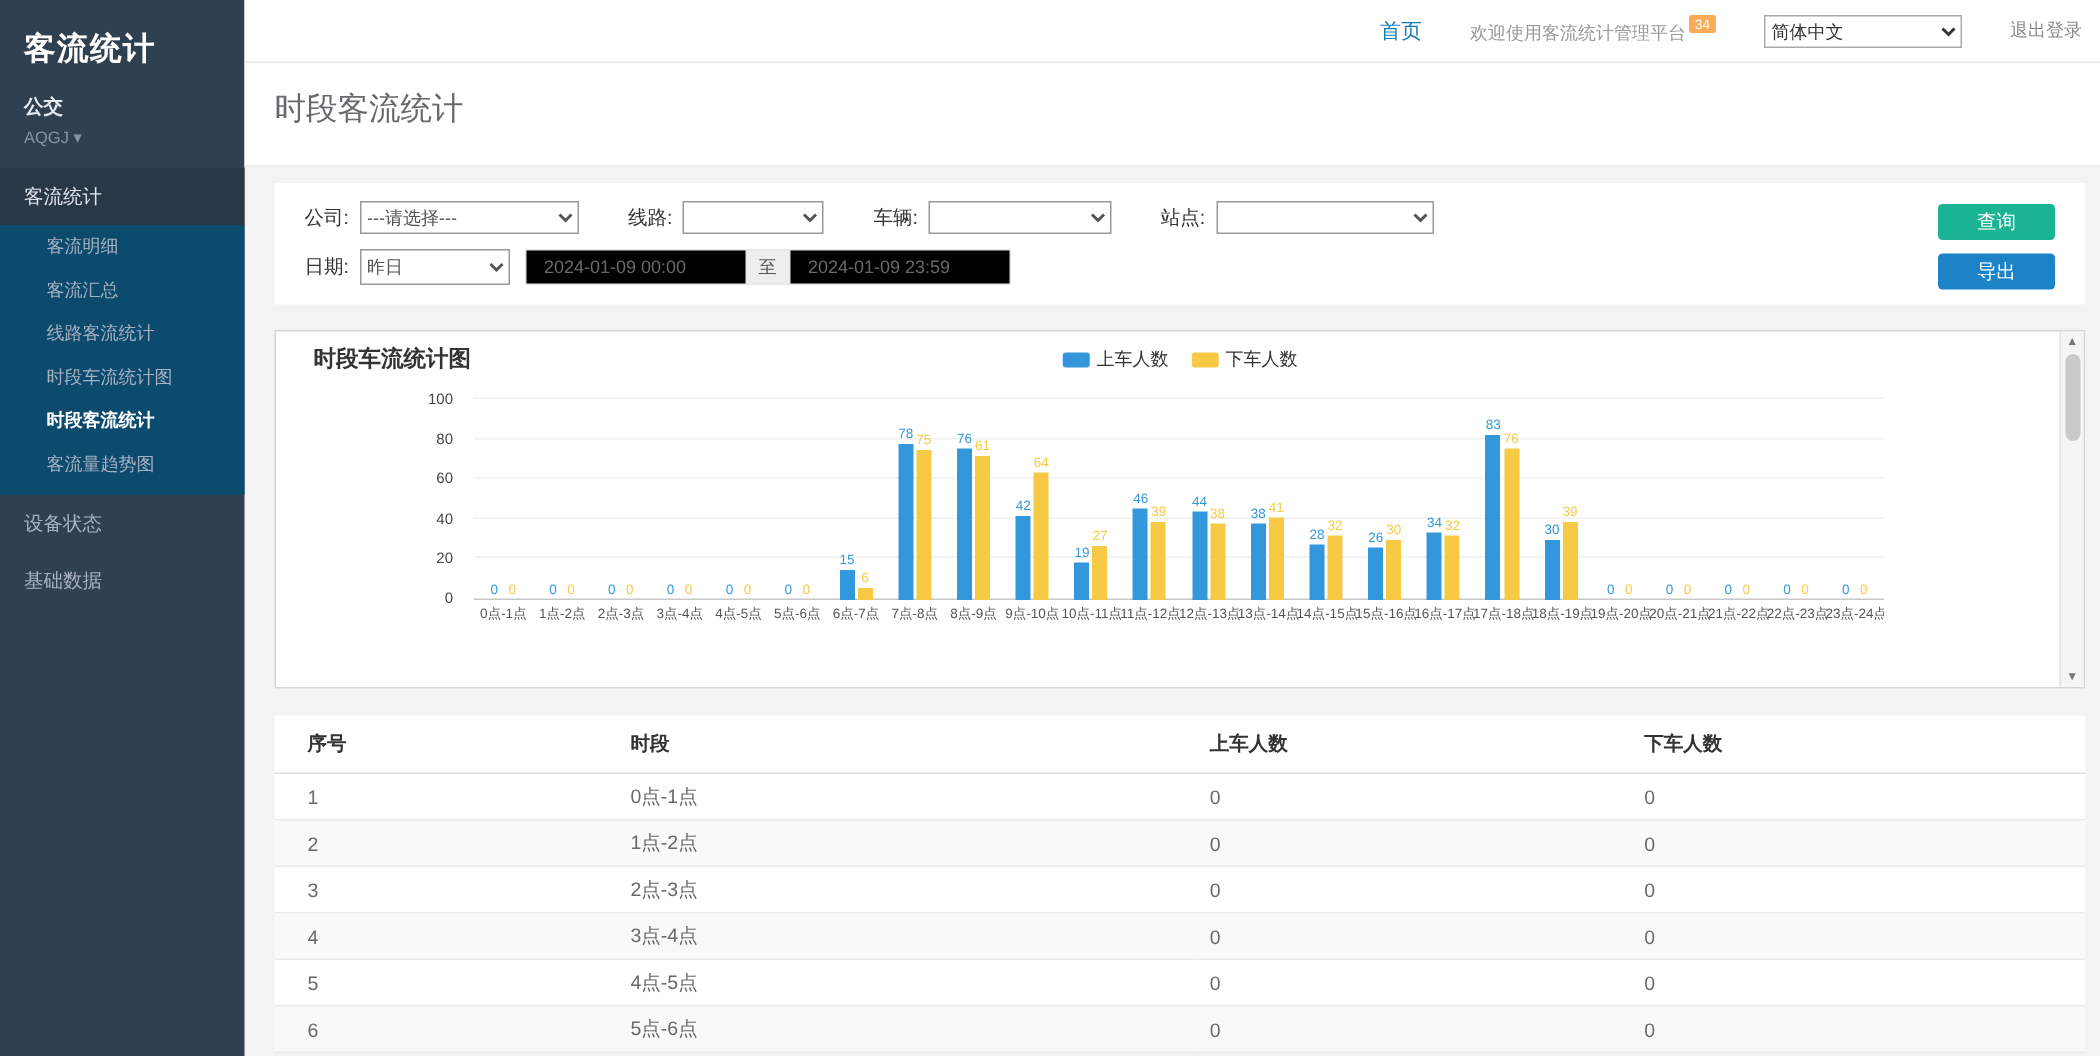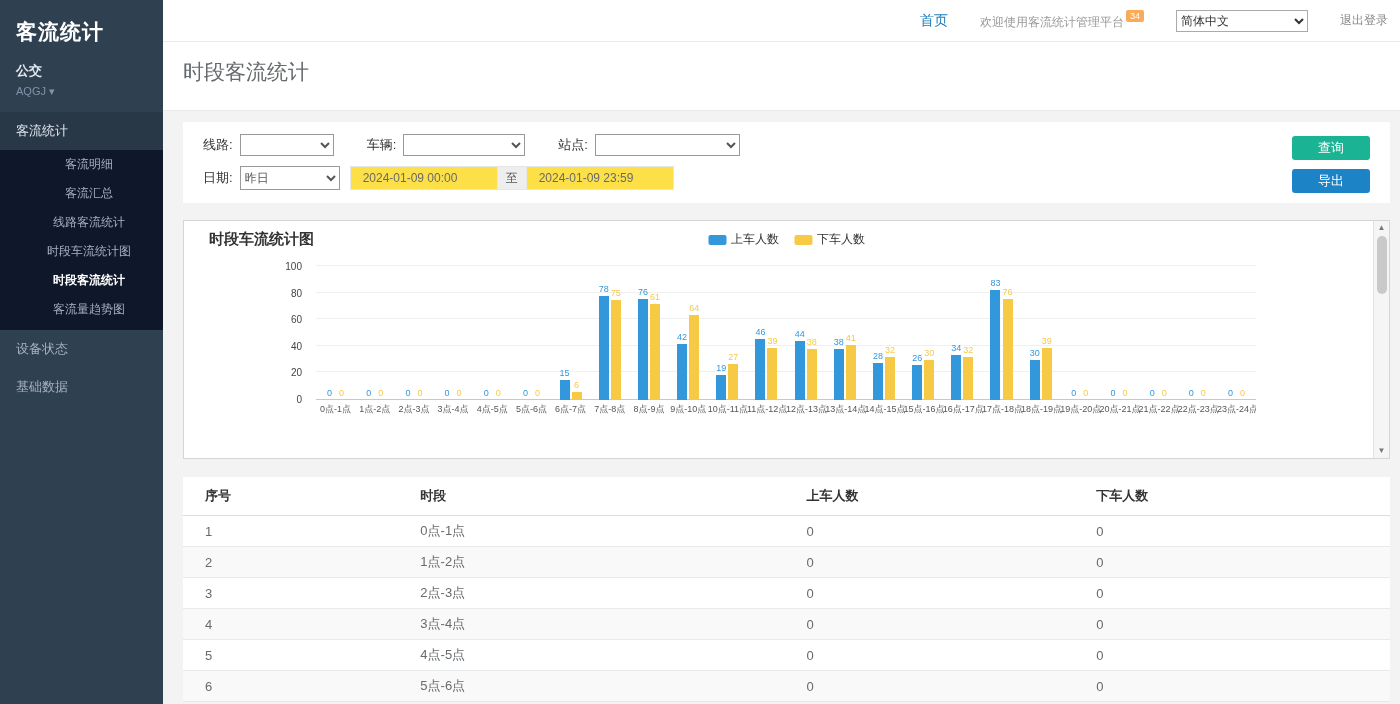--- a/index.html
+++ b/index.html
@@ -13,21 +13,21 @@
   .app { display:flex; width:1400px; height:704px; }
 
   
   .sidebar { width:163px; flex-shrink:0; background:#2f4050; color:#a7b1c2; }
   .brand { color:#fff; font-size:21px; font-weight:bold; padding:18px 16px 4px; letter-spacing:1px; }
   .org { padding:12px 16px 14px; }
   .org-name { color:#e4e9f0; font-size:13px; font-weight:bold; }
   .org-code { color:#8095a8; font-size:11px; margin-top:5px; cursor:pointer; }
   .nav-section { padding:10px 16px; font-size:13px; color:#a7b1c2; cursor:pointer; }
   .nav-section.active { background:#293846; color:#dfe4ed; }
-  .subnav { list-style:none; margin:0; padding:0 0 6px; background:#0f172a;text-align:center; }
+  .subnav { list-style:none; margin:0; padding:0 0 6px; background:#0c4a6e; }
   .subnav-item { padding:6px 16px 6px 31px; font-size:12px; color:#a7b1c2; cursor:pointer; }
   .subnav-item.active { color:#fff; font-weight:bold; }
 
   
   .main { flex:1; display:flex; flex-direction:column; min-width:0; }
 
   .topbar {
     height:42px; background:#fff; border-bottom:1px solid #e7eaec;
     display:flex; align-items:center; justify-content:flex-end; gap:32px; padding:0 12px;
     flex-shrink:0;
@@ -55,21 +55,21 @@
   
   .filter-card { display:flex; padding:12px 20px 10px; margin-bottom:17px; }
   .filter-rows { flex:1; }
   .filter-row { display:flex; align-items:center; margin-bottom:10px; }
   .fpair { display:flex; align-items:center; margin-right:33px; }
   .flabel { font-size:13px; color:#333; margin-right:7px; white-space:nowrap; }
   select.fselect { height:22px; font-size:12px; color:#555; border:1px solid #999; background:#fff; }
   .w146 { width:146px; } .w94 { width:94px; } .w122 { width:122px; } .w145 { width:145px; } .w100 { width:100px; }
   .dgroup { display:flex; align-items:center; }
   .dinput {
-    width:148px; height:24px; background:#fde047; border:1px solid #e5e6e7;
+    width:148px; height:24px; background:#000000; border:1px solid #e5e6e7;
     font-size:12px; color:#676a6c; padding:0 12px; font-family:"Liberation Sans", sans-serif;
   }
   .addon {
     height:24px; line-height:22px; padding:0 8px; font-size:12px; color:#555;
     background:#eee; border:1px solid #e5e6e7; border-left:none; border-right:none;
   }
   .filter-actions { width:88px; display:flex; flex-direction:column; align-items:flex-end; padding-top:2px; }
   .btn {
     width:78px; height:24px; border:none; border-radius:3px; color:#fff;
     font-size:13px; cursor:pointer; font-family:"Liberation Sans", sans-serif;
@@ -156,20 +156,24 @@
 
     <div class="page-heading">
       <h1 class="page-title">时段客流统计</h1>
     </div>
 
     <div class="content">
 
       <div class="card filter-card">
         <div class="filter-rows">
           <div class="filter-row">
+            <div class="fpair">
+              <span class="flabel">公司:</span>
+              <select class="fselect w146"><option>---请选择---</option></select>
+            </div>
             <div class="fpair">
               <span class="flabel">线路:</span>
               <select class="fselect w94"><option></option></select>
             </div>
             <div class="fpair">
               <span class="flabel">车辆:</span>
               <select class="fselect w122"><option></option></select>
             </div>
             <div class="fpair">
               <span class="flabel">站点:</span>

